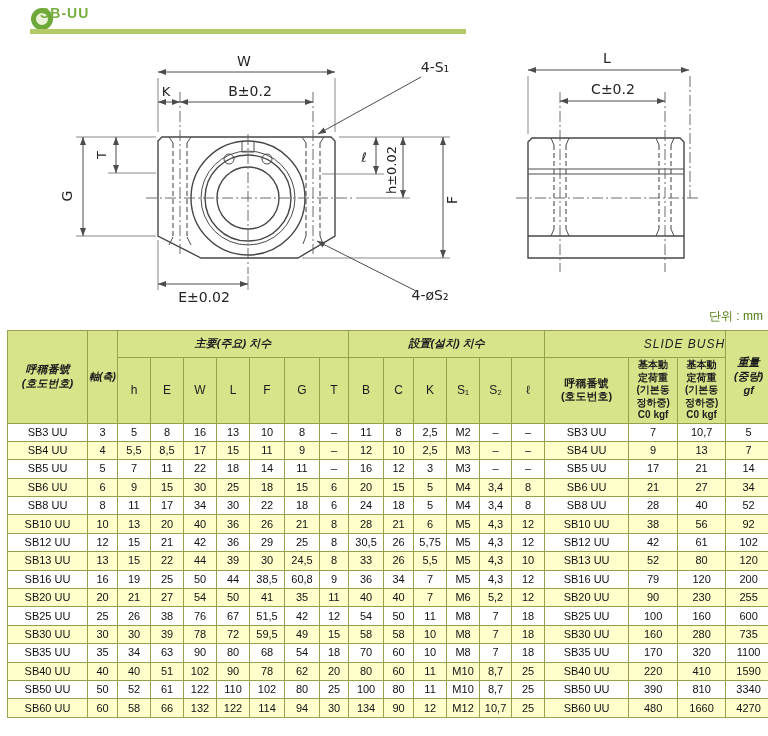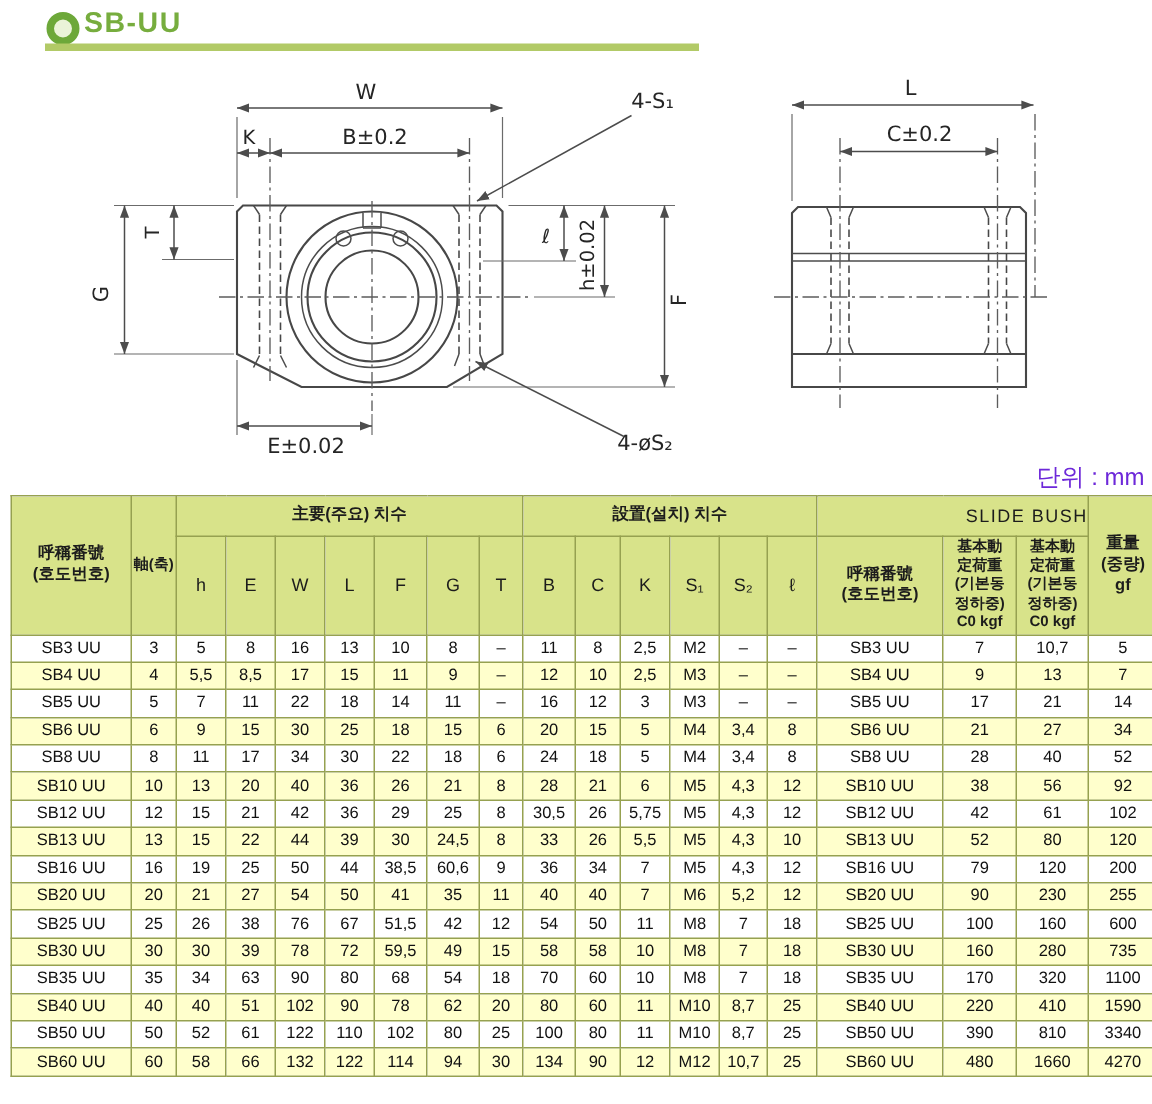--- a/index.html
+++ b/index.html
@@ -2,49 +2,49 @@
 <html><head>
 <meta charset="utf-8">
 <style>
   html,body{margin:0;padding:0;background:#fff;}
   #page{position:relative;width:768px;height:736px;background:#ffffff;overflow:hidden;
         font-family:"Liberation Sans","DejaVu Sans",sans-serif;color:#1c1c1c;}
 
   
   .title-icon{position:absolute;left:31px;top:8px;width:12px;height:12px;border:5px solid #6da839;
               border-radius:50%;background:#eaf3d8;box-sizing:content-box;}
-  .page-title{position:absolute;left:56px;top:5px;font-size:19px;font-weight:bold;
+  .page-title{position:absolute;left:40px;top:5px;font-size:14px;font-weight:bold;
               color:#77ad3e;letter-spacing:1px;}
   .title-underline{position:absolute;left:30px;top:29px;width:436px;height:5px;background:#b2ca67;}
 
   
   .drawing{position:absolute;}
   #front-view{left:58px;top:48px;}
   #side-view{left:492px;top:48px;}
   .solid{stroke:#474747;stroke-width:1.4;fill:none;stroke-linejoin:miter;}
   .thin {stroke:#4c4c4c;stroke-width:1;fill:none;}
   .dash {stroke:#474747;stroke-width:1.05;fill:none;stroke-dasharray:5 3;}
   .cline{stroke:#5c5c5c;stroke-width:0.9;fill:none;stroke-dasharray:11 3 2 3;}
   .ext  {stroke:#6b6b6b;stroke-width:0.8;fill:none;}
   .dtext{fill:#252525;font-size:13px;font-family:"DejaVu Sans","Liberation Sans",sans-serif;}
   .dtext-big{fill:#252525;font-size:14px;font-family:"DejaVu Sans","Liberation Sans",sans-serif;}
 
   
-  .unit-note{position:absolute;right:5px;top:308px;font-size:16px;color:#6d28d9;}
+  .unit-note{position:absolute;right:5px;top:308px;font-size:12px;color:#4d7c0f;}
 
   
   #spec-table{position:absolute;left:7px;top:330px;width:757px;border-collapse:collapse;
               table-layout:fixed;font-size:11px;}
   #spec-table th,#spec-table td{border:1px solid #96a150;overflow:hidden;}
   #spec-table thead th{background:#d8e38a;color:#1c1c1c;white-space:pre-line;
                        font-weight:bold;font-size:11px;line-height:1.25;padding:1px 0;}
   #spec-table thead th.colhead{font-weight:normal;font-size:12px;}
   #spec-table thead th.latin{font-weight:normal;font-size:12px;letter-spacing:1px;text-align:right;}
   #spec-table thead th.small-cjk{font-size:10px;}
-  #spec-table thead tr.group-row th{height:24px;}
+  #spec-table thead tr.group-row th{height:24px;font-style:italic;}
   #spec-table tbody td{height:17.4px;text-align:center;padding:0;color:#111;
                        font-size:11px;line-height:17px;background:#ffffff;}
   #spec-table tbody tr:nth-child(even) td{background:#ffffcc;}
 </style>
 </head>
 <body>
 
 <div id="page">
 
   <div class="title-icon"></div>
@@ -389,21 +389,21 @@
           <td>120</td>
         </tr>
         <tr>
           <td>SB16 UU</td>
           <td>16</td>
           <td>19</td>
           <td>25</td>
           <td>50</td>
           <td>44</td>
           <td>38,5</td>
-          <td>60,6</td>
+          <td>60,8</td>
           <td>9</td>
           <td>36</td>
           <td>34</td>
           <td>7</td>
           <td>M5</td>
           <td>4,3</td>
           <td>12</td>
           <td>SB16 UU</td>
           <td>79</td>
           <td>120</td>

